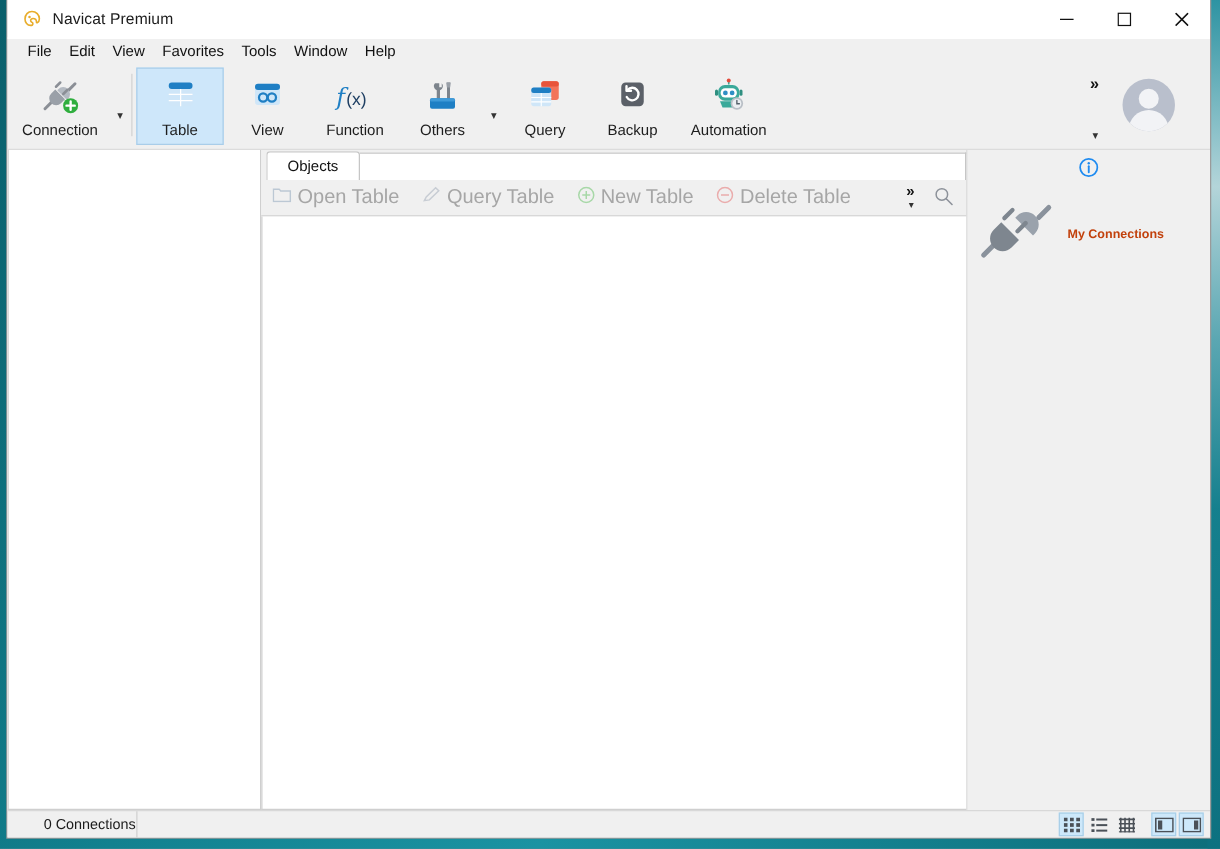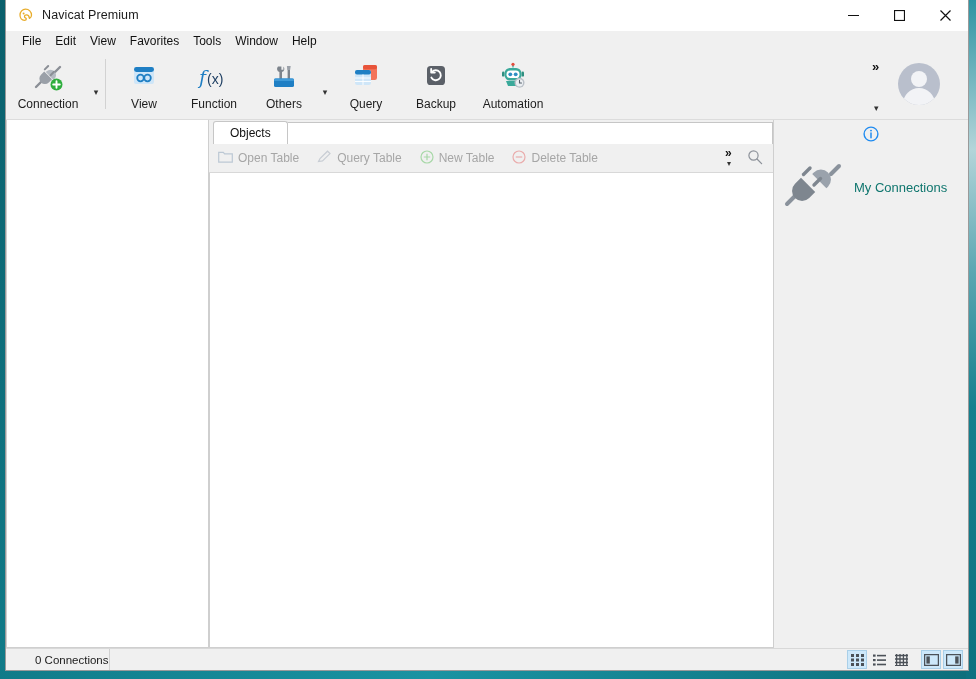--- a/index.html
+++ b/index.html
@@ -99,33 +99,33 @@
   .tab-filler{
     flex:1 1 auto;height:22px;background:#ffffff;border:1px solid #c6c6c6;
     border-bottom:none;border-left:none;box-sizing:border-box;
   }
   .objtoolbar{
     height:28px;background:#f0f0f0;display:flex;align-items:center;
     border-bottom:1px solid #d8d8d8;position:relative;
   }
   .obj-btn{
     display:flex;align-items:center;gap:5px;padding:0 9px;height:24px;
-    font-size:12px;color:#a6a6a6;cursor:default;white-space:nowrap;
+    font-size:16px;color:#a6a6a6;cursor:default;white-space:nowrap;
   }
   .obj-right{margin-left:auto;display:flex;align-items:center;position:relative;width:66px;height:28px;}
   .obj-chev{position:absolute;left:18px;top:2px;font-size:12px;font-weight:bold;color:#111;letter-spacing:-2px;}
   .obj-chevd{position:absolute;left:20px;top:15px;font-size:8px;color:#333;}
   .obj-search{position:absolute;left:40px;top:5px;}
   .content-area{flex:1 1 auto;background:#ffffff;border:1px solid #cfcfcf;border-top:none;border-right:none;}
   .right-pane{
     width:194px;background:#f0f0f0;display:flex;flex-direction:column;flex:0 0 194px;
   }
   .info-row{height:32px;display:flex;align-items:center;justify-content:center;}
   .conn-head{display:flex;align-items:center;padding:6px 0 0 4px;}
-  .conn-title{font-size:13px;font-weight:normal;color:#0f766e;margin-left:6px;}
+  .conn-title{font-size:10px;font-weight:bold;color:#c2410c;margin-left:6px;}
   .right-body{flex:1 1 auto;}
   
   .statusbar{
     flex:0 0 21px;height:21px;background:#f0f0f0;display:flex;align-items:center;
     border-top:1px solid #d8d8d8;
   }
   .status-text{font-size:11.5px;color:#1b1b1b;padding-left:9px;margin-left:20px;}
   .status-sep{width:1px;height:21px;background:#d0d0d0;margin-left:auto;}
   .status-right{display:flex;align-items:center;gap:0;padding-right:4px;}
   .sb-btn{
@@ -198,20 +198,32 @@
           <path d="M25.5 19.2 v6.6 M22.2 22.5 h6.6" stroke="#fff" stroke-width="1.9" stroke-linecap="round"></path>
         </svg>
       </div>
       <div class="tb-lbl">Connection</div>
     </div>
     <div class="tb-caret">▾</div>
 
 
     <div class="tb-sep"></div>
 
+    <div class="tb-btn active">
+      <div class="tb-ico">
+        <svg width="30" height="30" viewBox="0 0 30 30">
+          <rect x="6" y="4" width="19" height="19" rx="2.6" fill="#cfe6f8"></rect>
+          <rect x="6" y="4" width="19" height="5.2" rx="2.4" fill="#1f7fc4"></rect>
+          <g stroke="#fff" stroke-width="1">
+              <path d="M6 13.5 h19 M6 18.4 h19 M15.5 9.2 v13.8"></path>
+            </g>
+        </svg>
+      </div>
+      <div class="tb-lbl">Table</div>
+    </div>
 
     <div class="tb-btn">
       <div class="tb-ico">
         <svg width="30" height="30" viewBox="0 0 30 30">
           <rect x="5" y="5" width="20" height="17" rx="2.6" fill="#cfe6f8"></rect>
           <rect x="5" y="5" width="20" height="5" rx="2.4" fill="#1f7fc4"></rect>
           <circle cx="11.5" cy="16" r="3.3" fill="none" stroke="#1f7fc4" stroke-width="1.8"></circle>
           <circle cx="18.5" cy="16" r="3.3" fill="none" stroke="#1f7fc4" stroke-width="1.8"></circle>
           <path d="M14.8 16 h0.4" stroke="#1f7fc4" stroke-width="1.6"></path>
         </svg>

